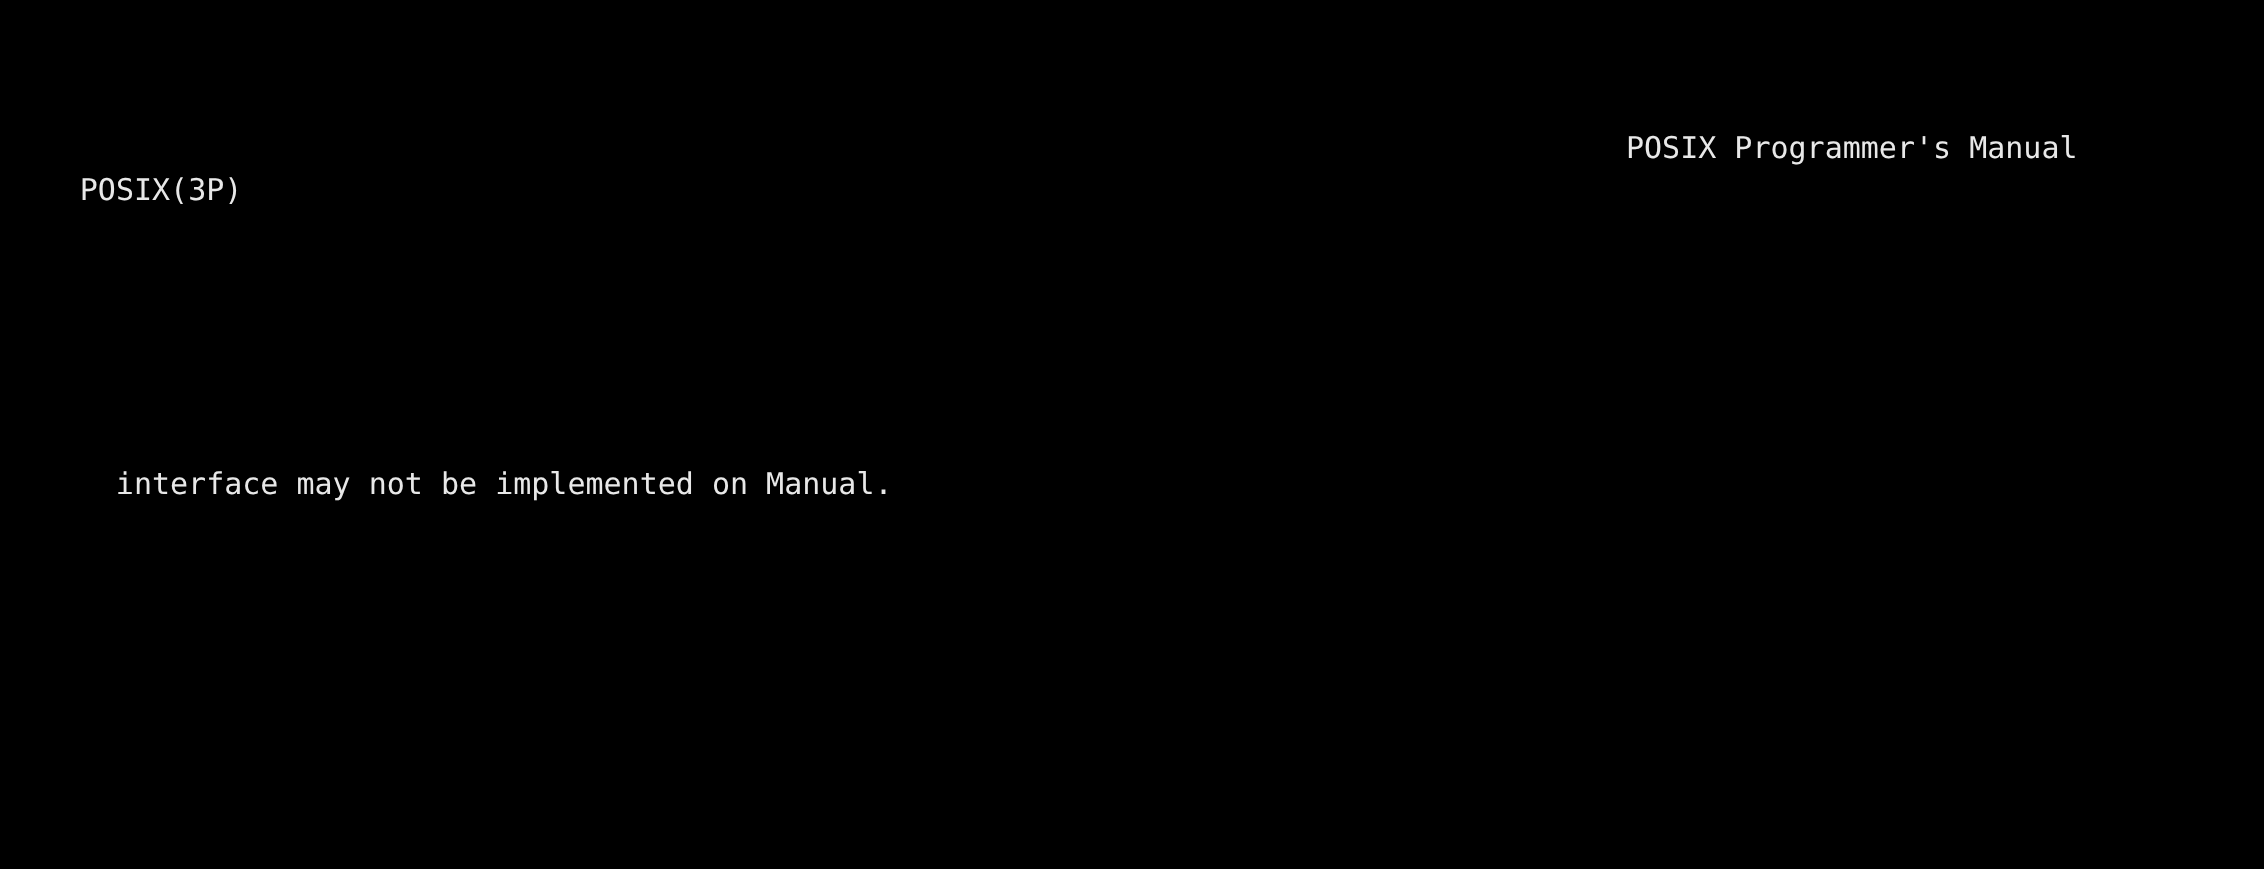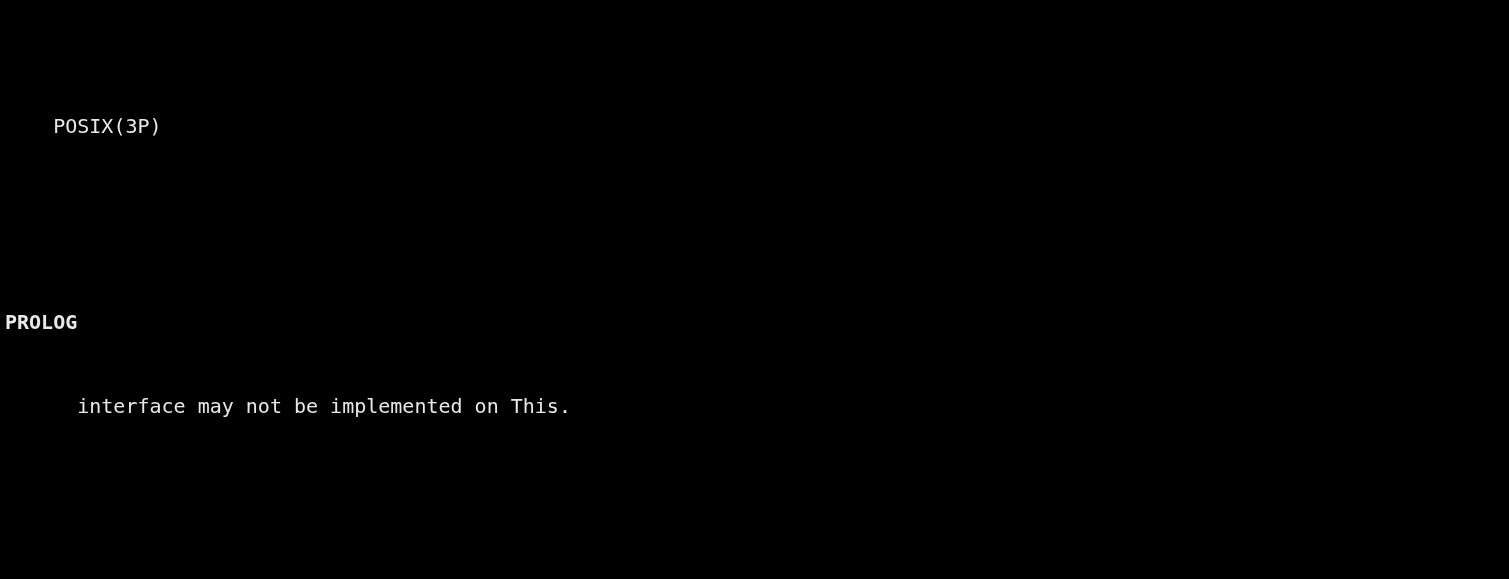--- a/index.html
+++ b/index.html
@@ -51,26 +51,26 @@
     letter-spacing: 0;
   }
 </style>
 </head>
 <body>
 
 <div id="man-page">
 
   <div class="hdr-line">
     <span class="hdr-left">POSIX(3P)</span>
+    <span class="hdr-right">POSIX Programmer's Manual</span>
   </div>
 
   <div class="blank"></div>
 
-  <div class="line sect">PROLOG</div>
-  <div class="line">      interface may not be implemented on This.</div>
+  <div class="line">      interface may not be implemented on Manual.</div>
 
   
 
   
   
 
   
 
   
   

